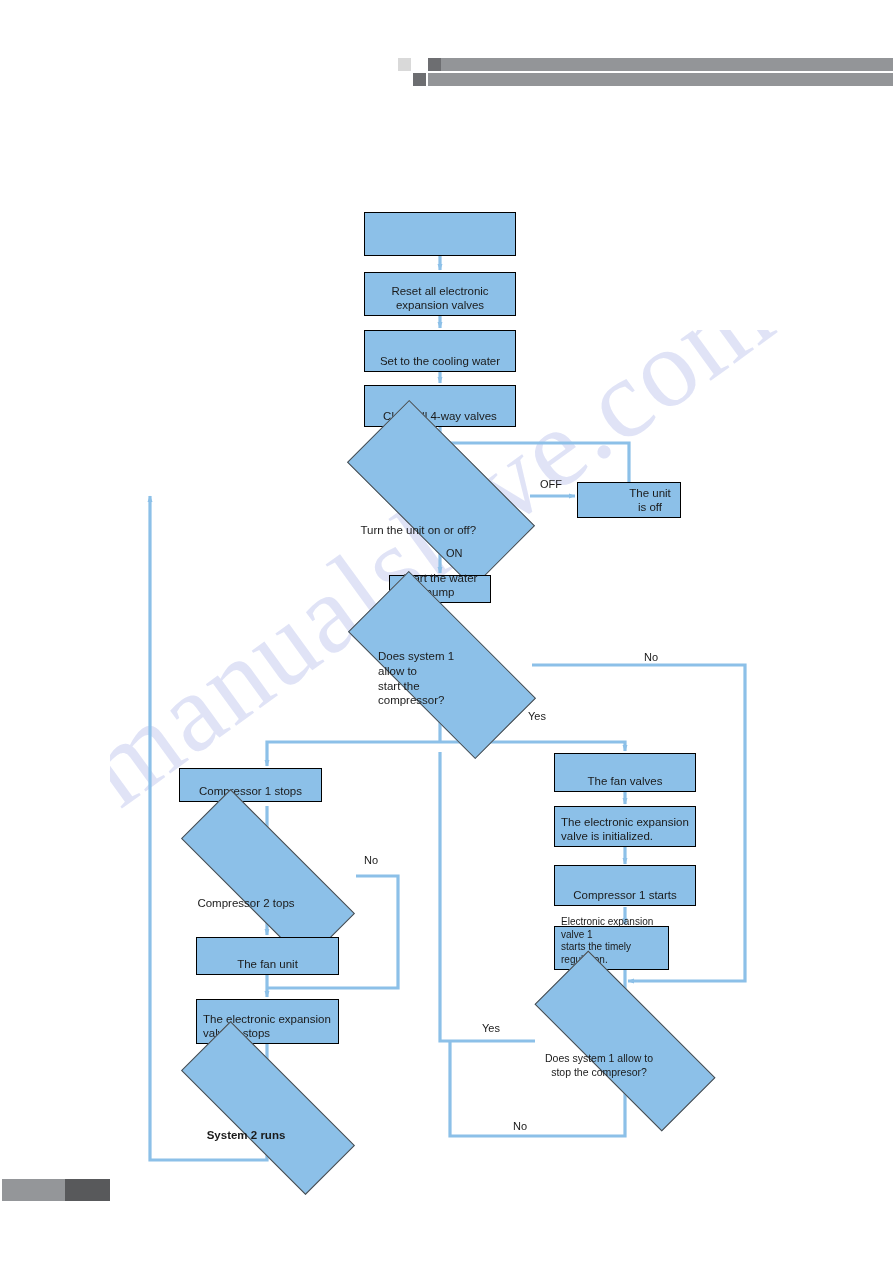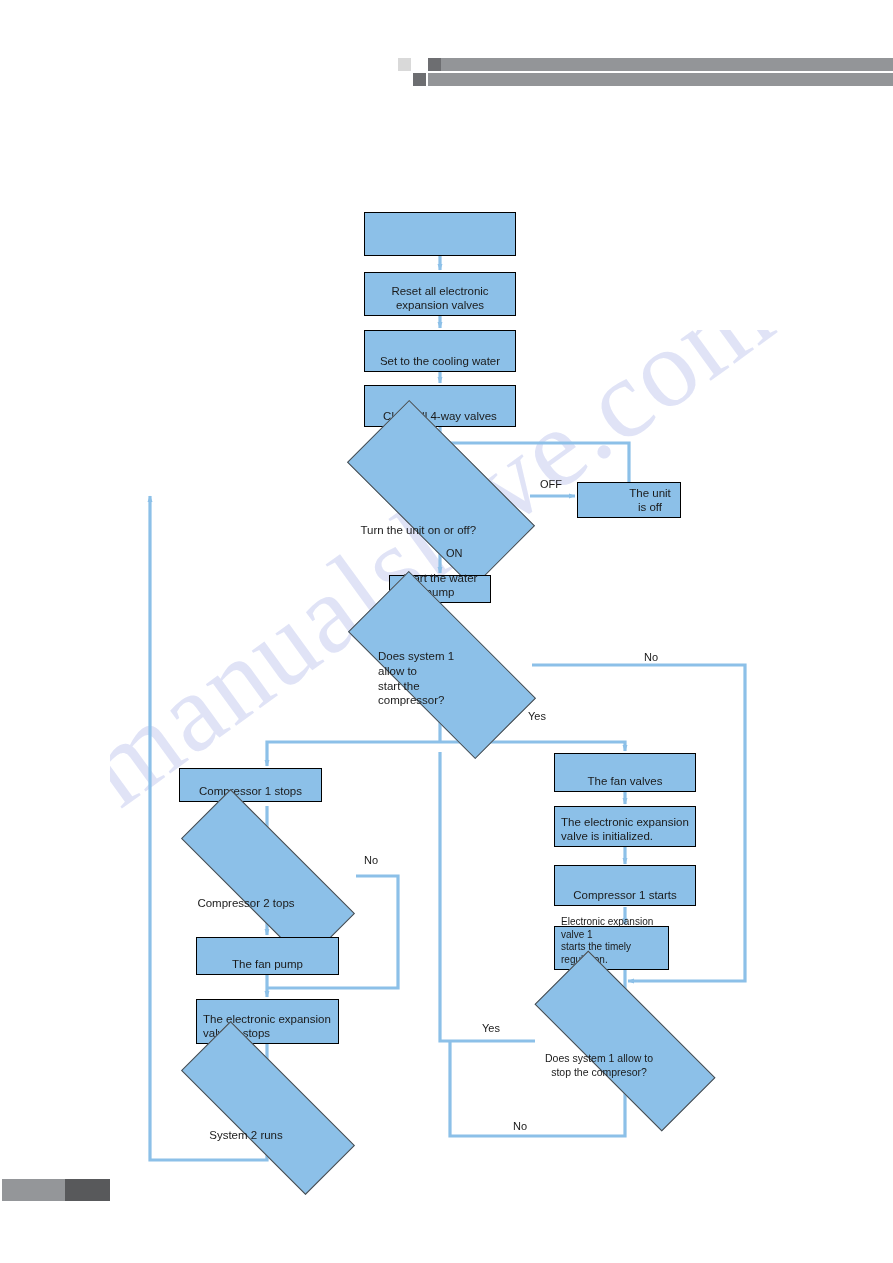--- a/index.html
+++ b/index.html
@@ -226,30 +226,30 @@
     <div class="node rect" style="left:179px;top:768px;width:143px;height:34px;">
       <span class="nl">Compressor 1 stops</span>
     </div>
 
     <div class="node diamond" style="left:224px;top:841px;width:88px;height:70px;">
       <div class="dia-shape" style="left:-44px;width:176px;"></div>
       <div class="dia-label" style="margin-left:-44px;width:176px;">Compressor 2 tops</div>
     </div>
 
     <div class="node rect" style="left:196px;top:937px;width:143px;height:38px;">
-      <span class="nl">The fan pump</span>
+      <span class="nl">The fan unit</span>
     </div>
 
     <div class="node rect left-align" style="left:196px;top:999px;width:143px;height:45px;">
       <span class="nl">The electronic expansion<br>valve 1 stops</span>
     </div>
 
     <div class="node diamond" style="left:224px;top:1073px;width:88px;height:70px;">
       <div class="dia-shape" style="left:-44px;width:176px;"></div>
-      <div class="dia-label" style="margin-left:-44px;width:176px;">System 2 runs</div>
+      <div class="dia-label" style="margin-left:-44px;width:176px;font-weight:bold;">System 2 runs</div>
     </div>
 
     <div class="node rect" style="left:554px;top:753px;width:142px;height:39px;">
       <span class="nl">The fan valves</span>
     </div>
 
     <div class="node rect left-align" style="left:554px;top:806px;width:142px;height:41px;">
       <span class="nl">The electronic expansion<br>valve is initialized.</span>
     </div>
 

